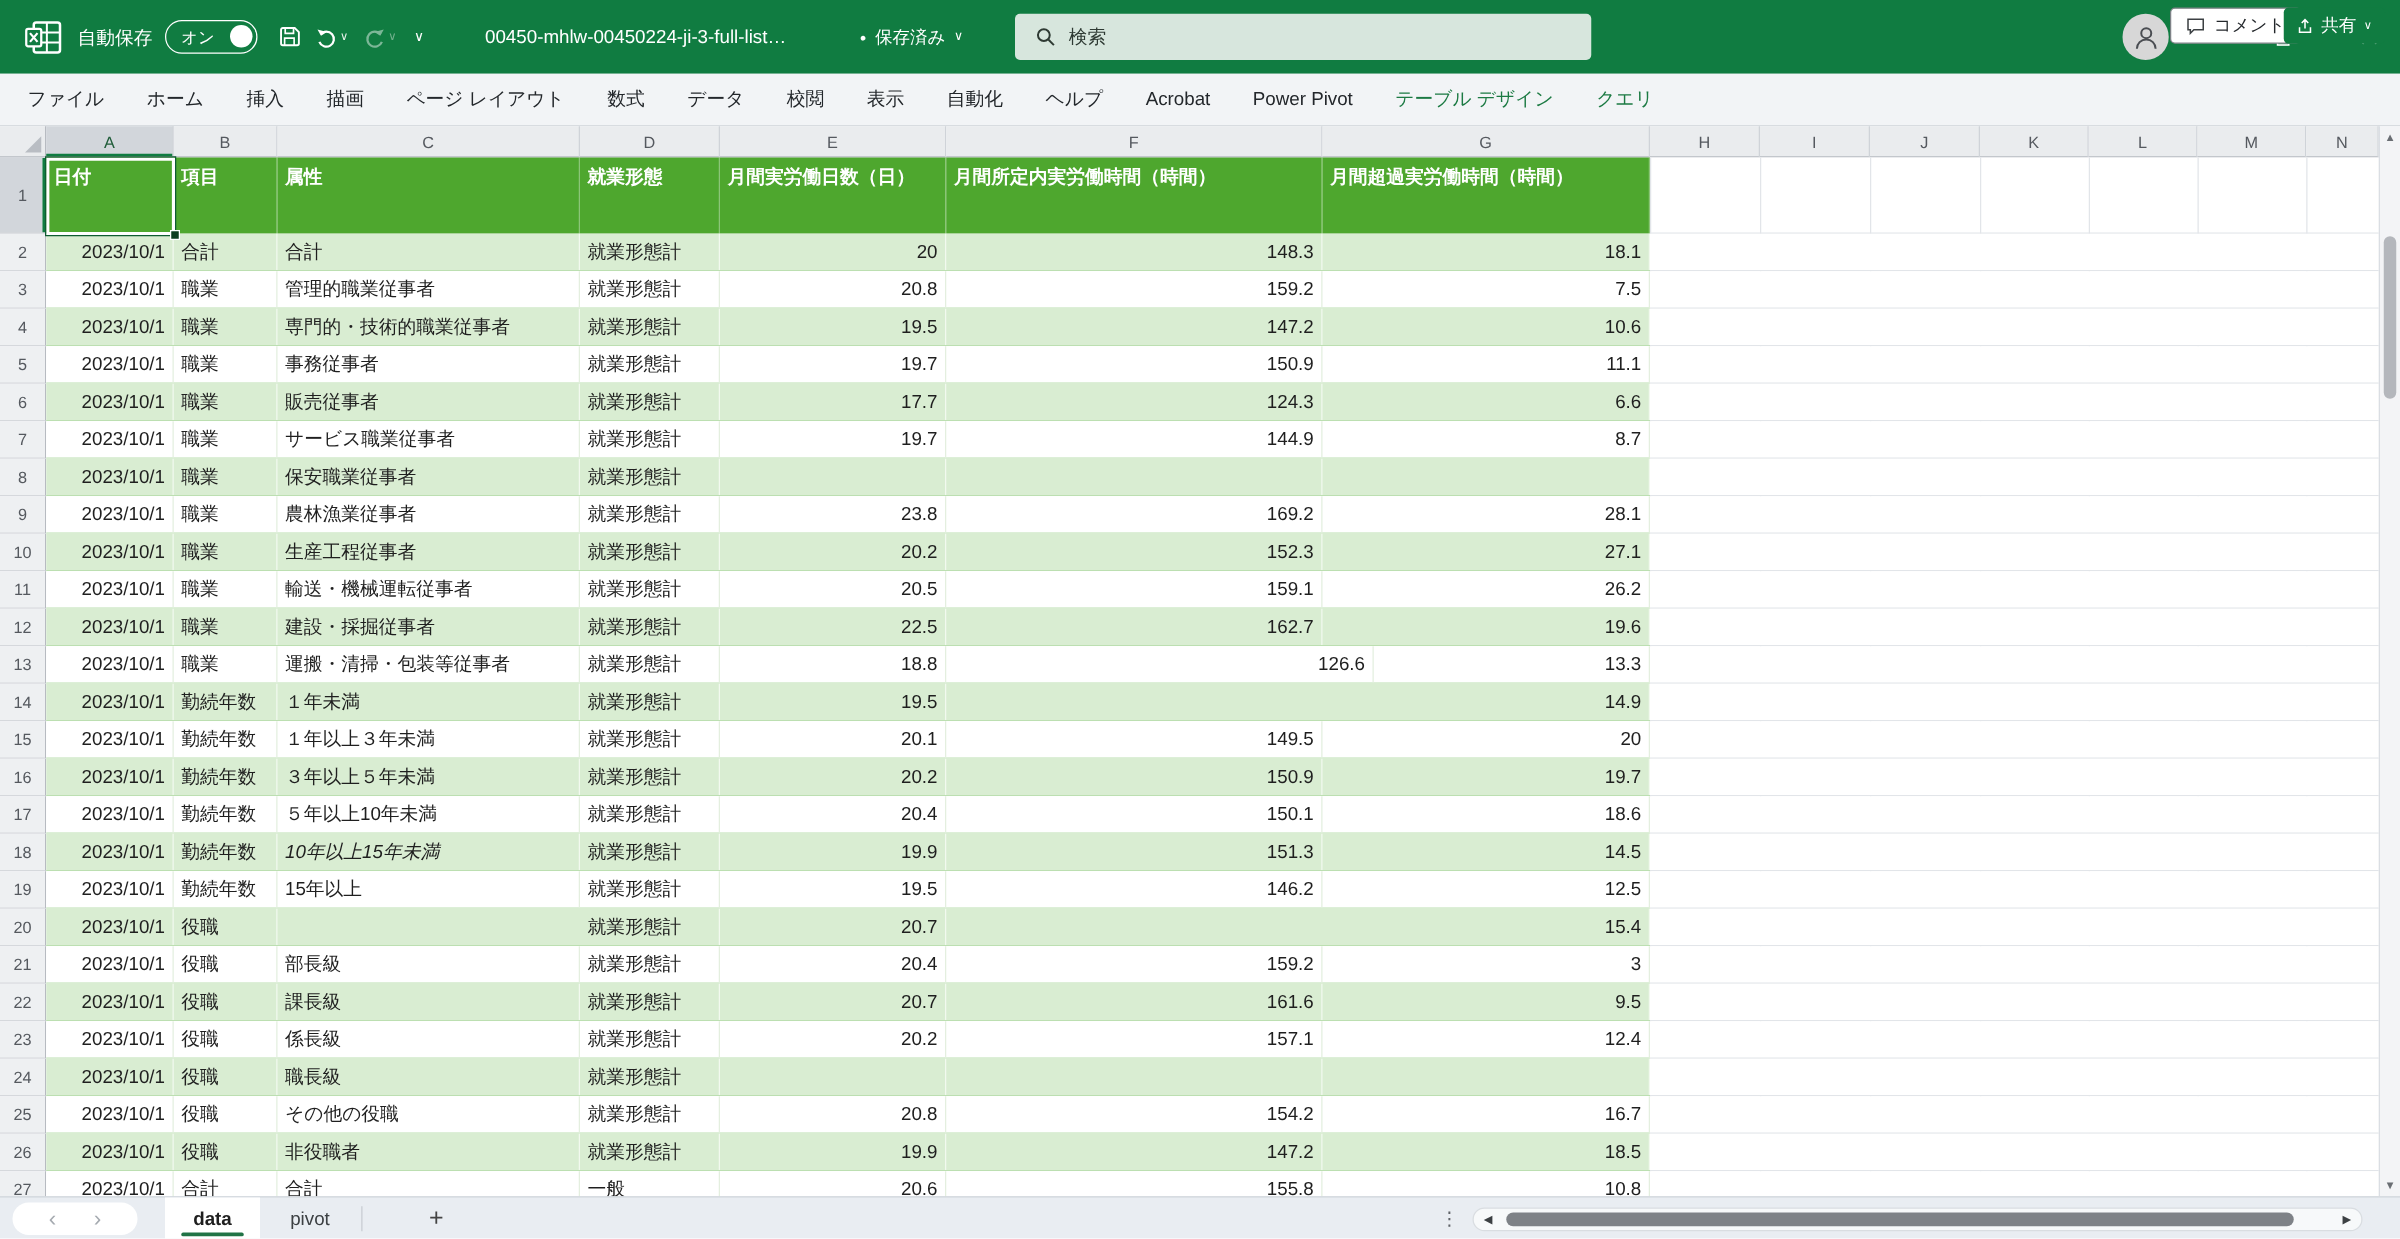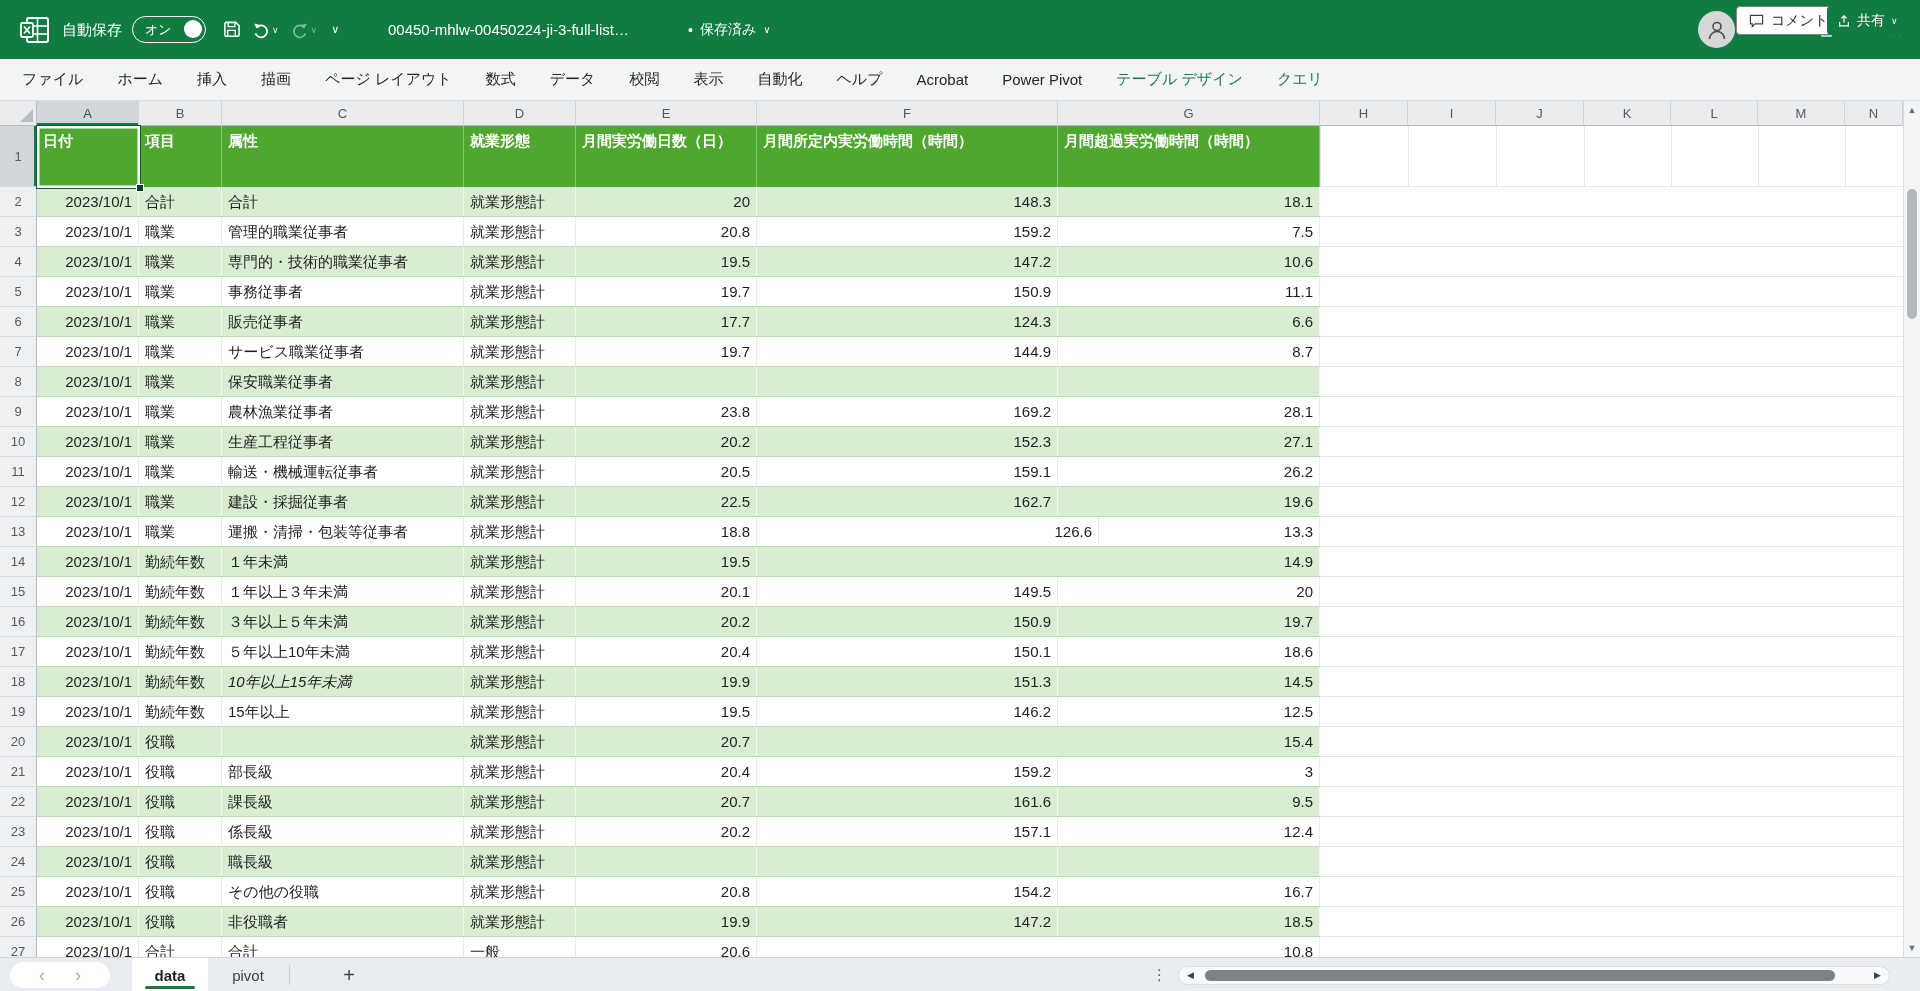--- a/index.html
+++ b/index.html
@@ -118,20 +118,27 @@
         </svg>
       </div>
       <span class="qat-caret disabled">∨</span>
       <span style="font-size:11px; margin-left:8px;">∨</span>
     </div>
     <div class="doc-title">00450-mhlw-00450224-ji-3-full-list…</div>
     <div class="saved-status">
       <span>•</span>
       <span>保存済み</span>
       <span style="font-size:10px;">∨</span>
+    </div>
+    <div class="search-box">
+      <svg viewBox="0 0 18 18" width="17" height="17">
+        <circle cx="7.5" cy="7.5" r="5" fill="none" stroke="#2e3a33" stroke-width="1.7"></circle>
+        <line x1="11.5" y1="11.5" x2="16" y2="16" stroke="#2e3a33" stroke-width="1.7"></line>
+      </svg>
+      <span>検索</span>
     </div>
     <div class="avatar">
       <svg viewBox="0 0 24 24" width="24" height="24">
         <circle cx="12" cy="8.5" r="4" fill="none" stroke="#4a4d52" stroke-width="1.6"></circle>
         <path d="M4.5 21 a7.5 7.5 0 0 1 15 0" fill="none" stroke="#4a4d52" stroke-width="1.6"></path>
       </svg>
     </div>
     <div class="win-btn" style="left:1737px;">
       <svg width="13" height="2" viewBox="0 0 13 2">
           <rect width="13" height="1.6" fill="#fff"></rect>
@@ -490,20 +497,21 @@
         <div class="tcell r" style="left: 720px; width: 301px;">147.2</div>
         <div class="tcell r" style="left: 1021px; width: 262px;">18.5</div>
       </div>
       <div class="erow" style="left: 37px; top: 937px; width: 1866px; height: 30px;"></div>
       <div class="trow" style="left: 37px; top: 937px;">
         <div class="tcell r" style="left: 0px; width: 102px;">2023/10/1</div>
         <div class="tcell l" style="left: 102px; width: 83px;">合計</div>
         <div class="tcell l" style="left: 185px; width: 242px;">合計</div>
         <div class="tcell l" style="left: 427px; width: 112px;">一般</div>
         <div class="tcell r" style="left: 539px; width: 181px;">20.6</div>
+        <div class="tcell r" style="left: 720px; width: 301px;">155.8</div>
         <div class="tcell r" style="left: 1021px; width: 262px;">10.8</div>
       </div>
       <div class="sel-box">
         <div class="sel-handle"></div>
       </div>
     </div>
 
   <div class="vscroll">
     <div class="arrow" style="top:4px;">▲</div>
     <div class="vthumb"></div>

